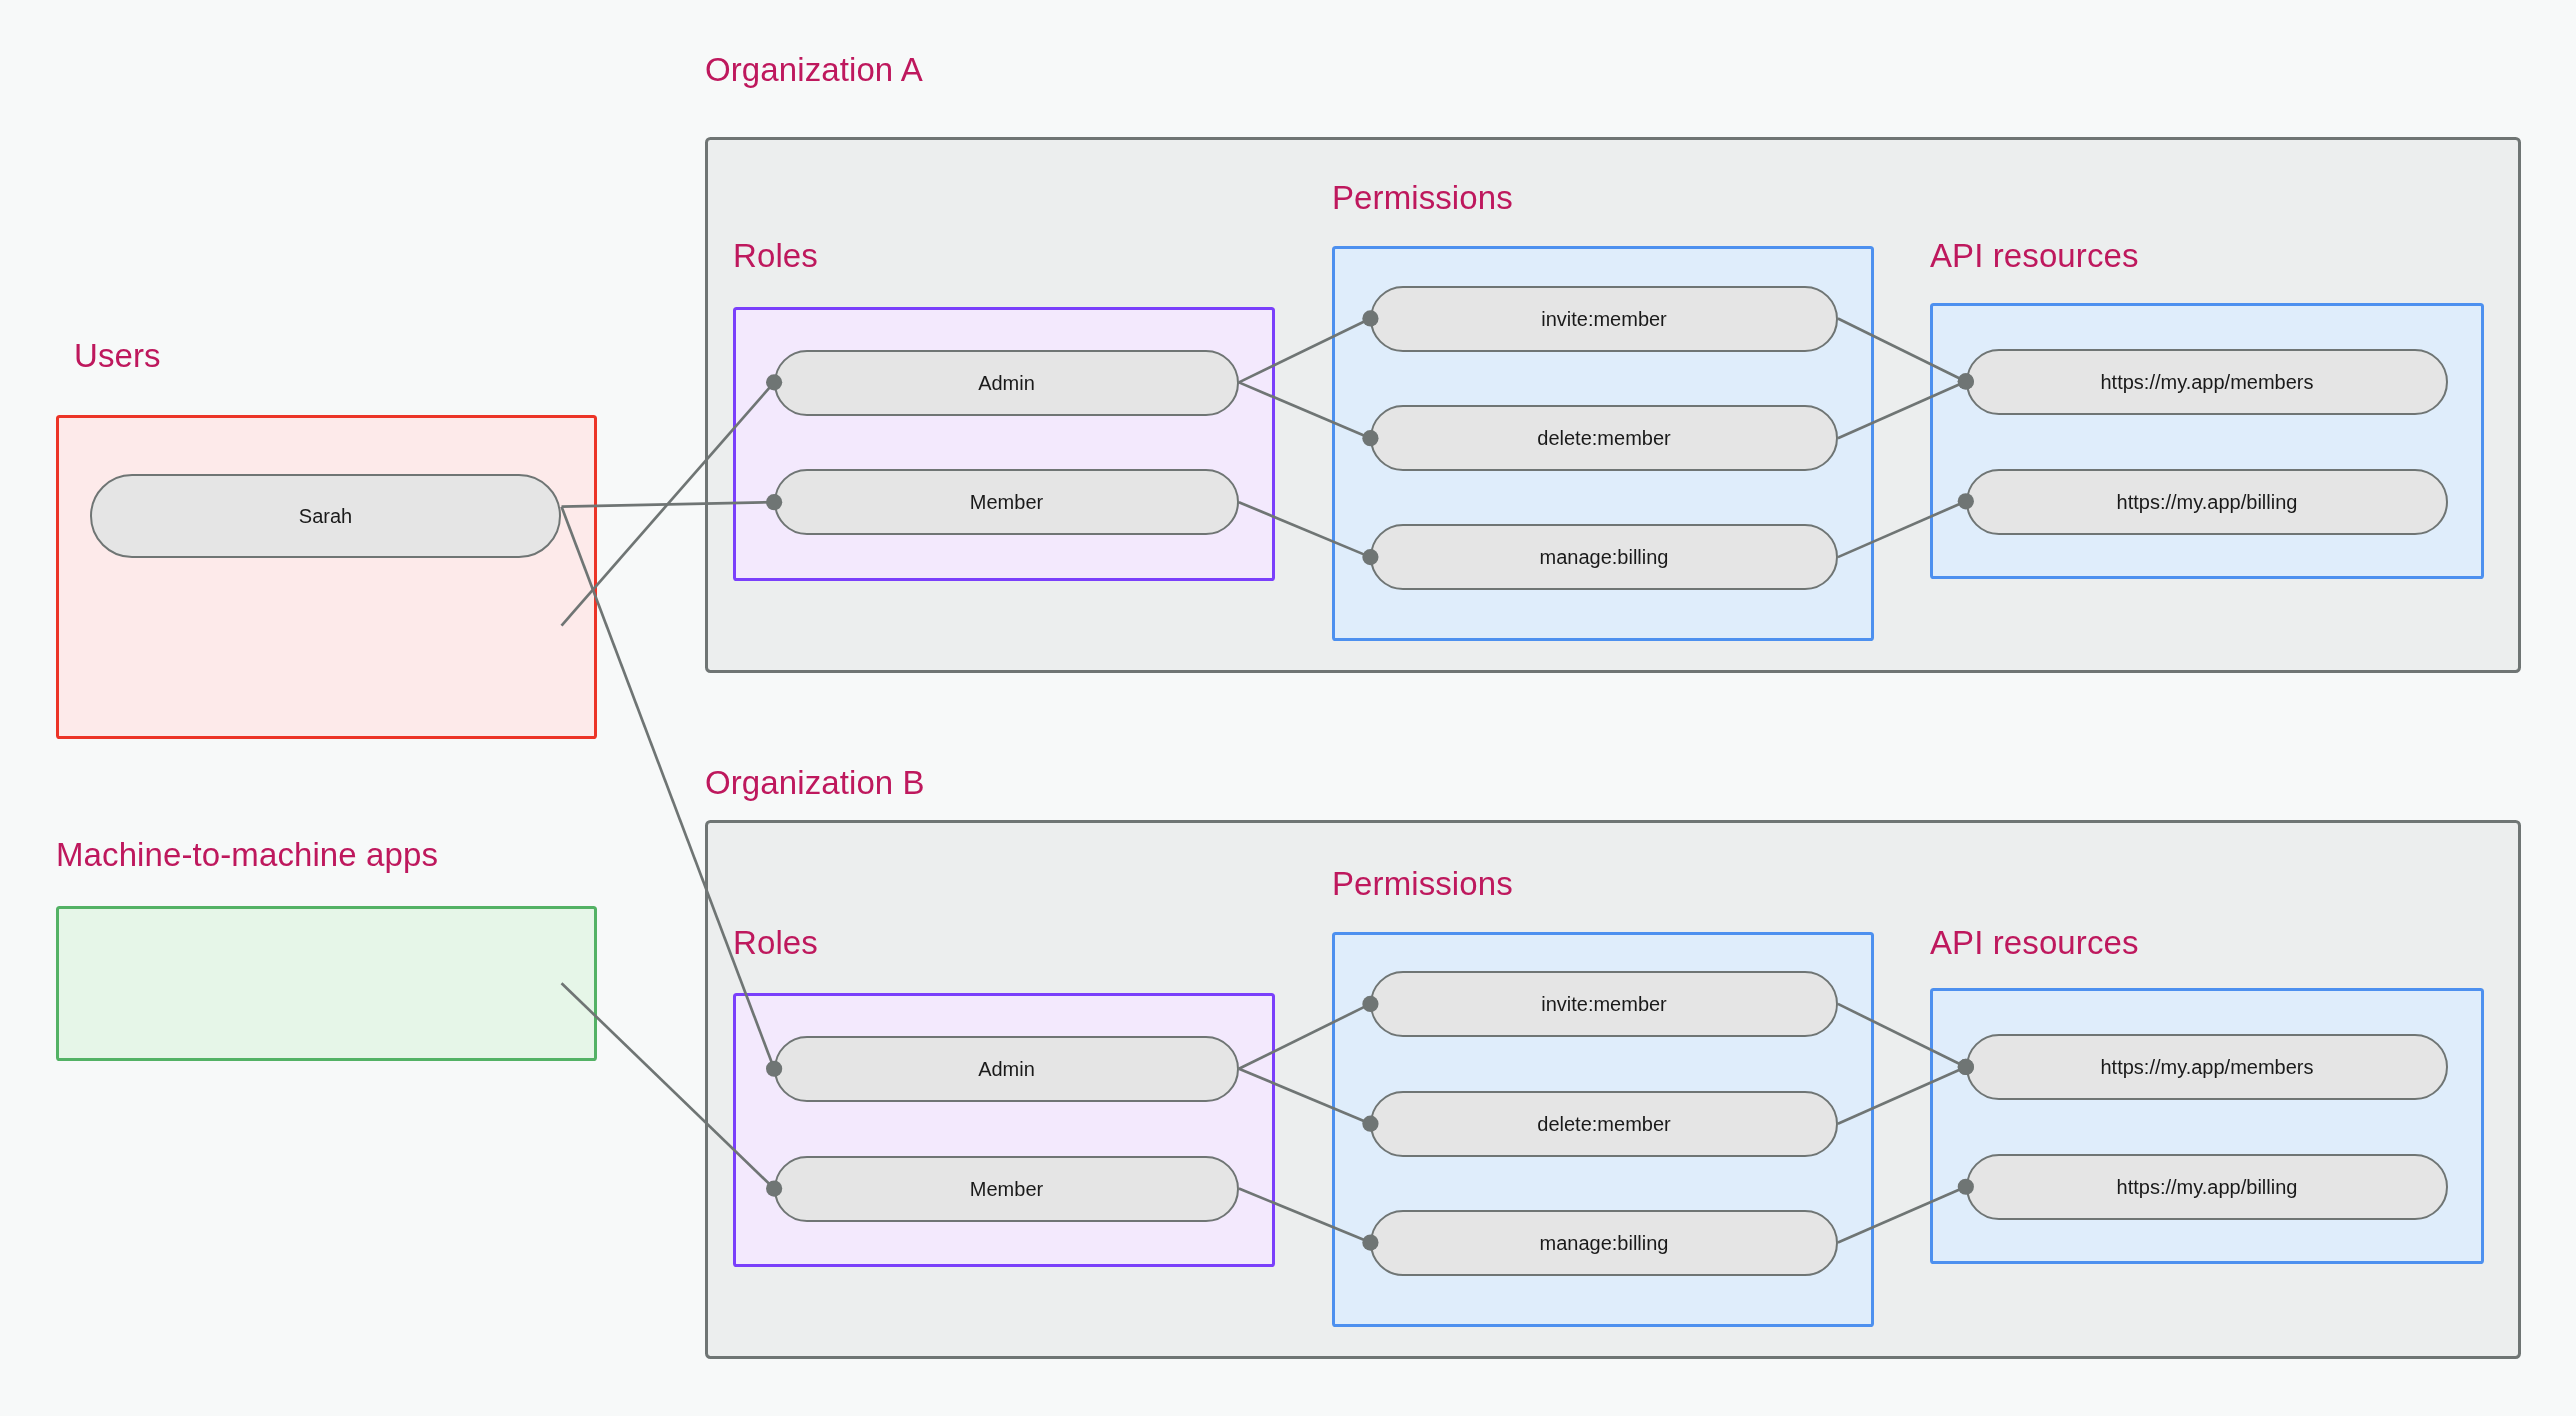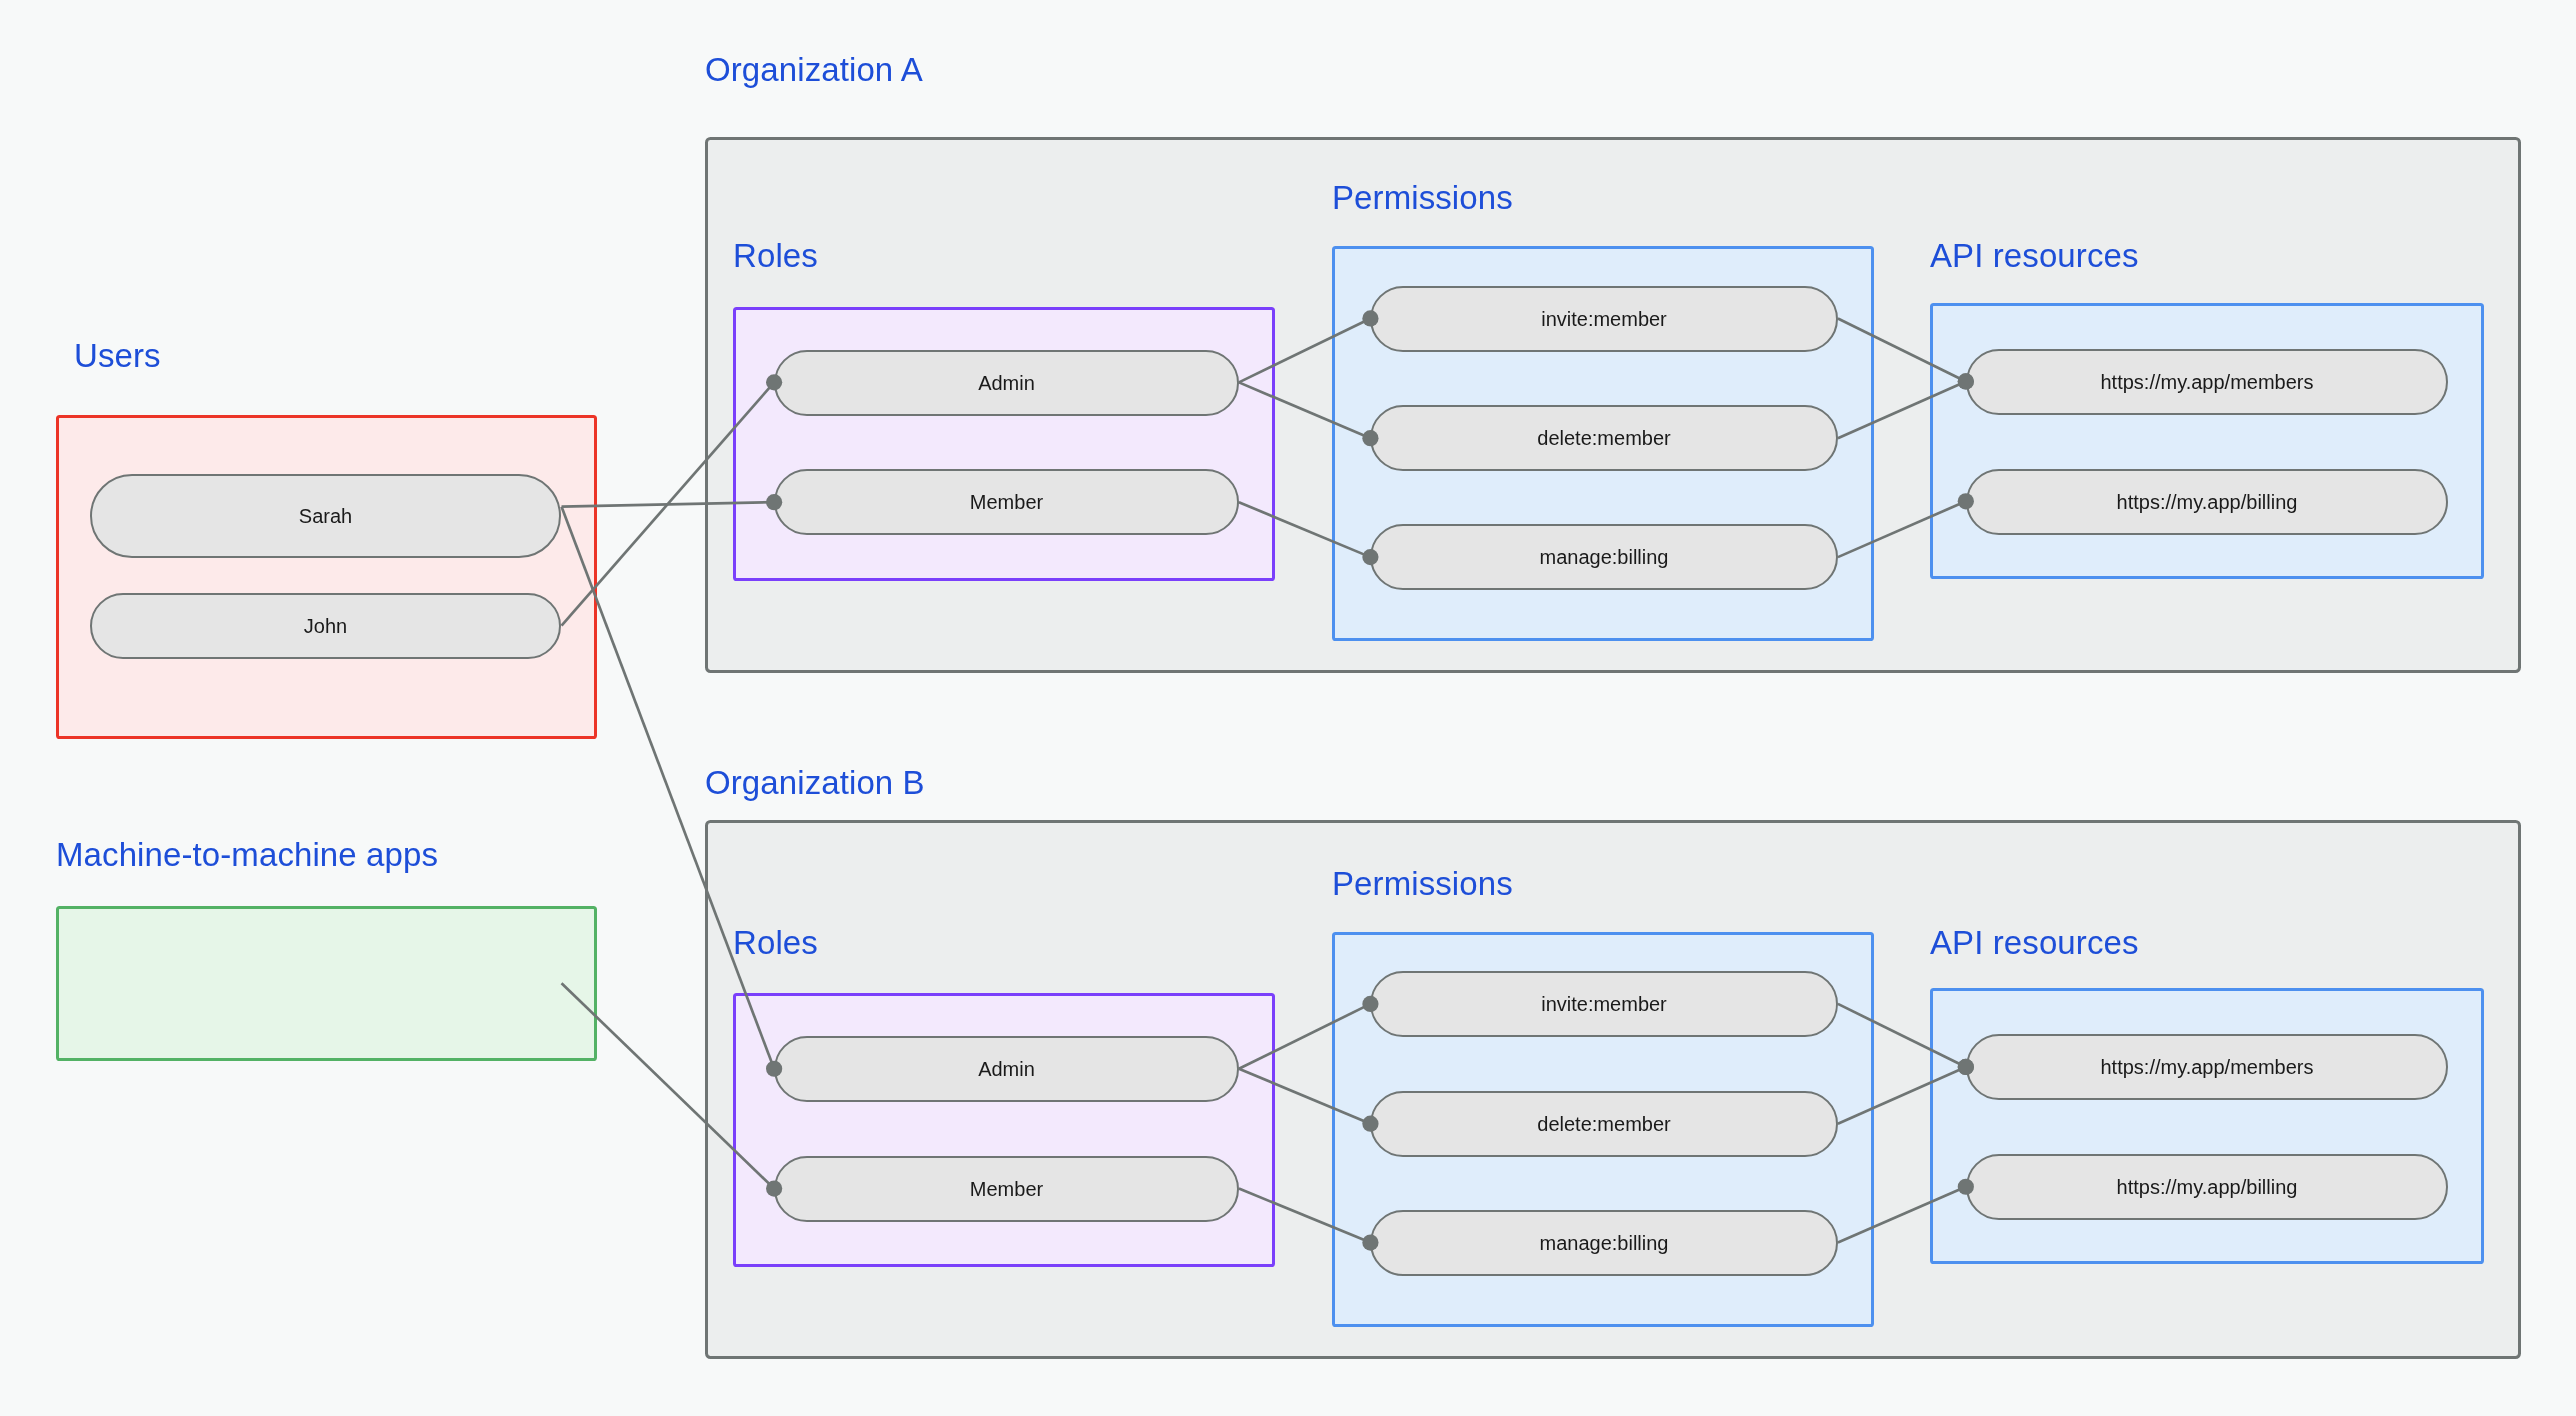--- a/index.html
+++ b/index.html
@@ -19,21 +19,21 @@
     position: absolute;
     left: 0; top: 0;
     width: 2576px;
     height: 1416px;
     pointer-events: none;
     z-index: 5;
   }
   .group-label {
     position: absolute;
     font-size: 33px;
-    color: #1d4ed8;
+    color: #be185d;
     white-space: nowrap;
     letter-spacing: 0.1px;
     z-index: 3;
   }
   .org-box {
     position: absolute;
     background: #eceeee;
     border: 3.6px solid #6f7574;
     border-radius: 5.4px;
     box-sizing: border-box;
@@ -72,21 +72,20 @@
 
   <div class="group-label" style="left:705px; top:51px;">Organization A</div>
   <div class="org-box" style="left:705px; top:137px; width:1816px; height:536px;"></div>
 
   <div class="group-label" style="left:705px; top:764px;">Organization B</div>
   <div class="org-box" style="left:705px; top:820px; width:1816px; height:539px;"></div>
 
   <div class="group-label" style="left:56px; top:337px;margin-left:18px;">Users</div>
   <div class="cat-box users" style="left:56px; top:415px; width:541px; height:324px;"></div>
   <div class="node" id="n-sarah" style="left:90px; top:474px; width:471px; height:84px;">Sarah</div>
-  <div class="node" id="n-john" style="left:90px; top:593px; width:471px; height:66px;">John</div>
 
   <div class="group-label" style="left:56px; top:836px;">Machine-to-machine apps</div>
   <div class="cat-box m2m" style="left:56px; top:906px; width:541px; height:155px;"></div>
 
   <div class="group-label" style="left:733px; top:237px;">Roles</div>
   <div class="cat-box roles" style="left:733px; top:307px; width:542px; height:274px;"></div>
   <div class="node" id="n-a-admin" style="left:774px; top:350px; width:465px; height:66px;">Admin</div>
   <div class="node" id="n-a-member" style="left:774px; top:469px; width:465px; height:66px;">Member</div>
 
   <div class="group-label" style="left:1332px; top:179px;">Permissions</div>

